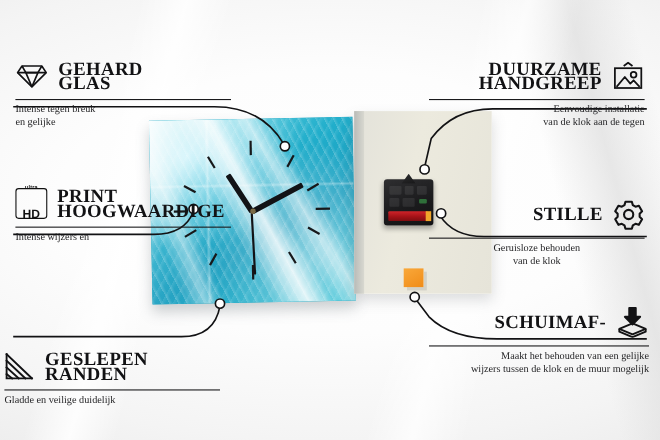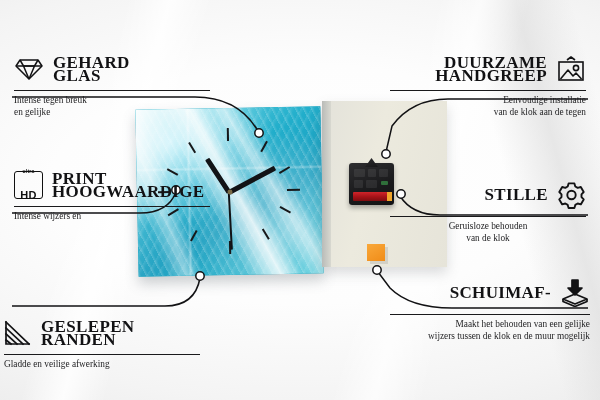--- a/index.html
+++ b/index.html
@@ -360,21 +360,21 @@
           <path d="M2,20 L7,24"></path>
           <path d="M2,2 L2,24 L25,24"></path>
         </g>
       </svg>
       <div>
         <div class="feature-title">GESLEPEN</div>
         <div class="feature-title">RANDEN</div>
       </div>
     </div>
     <div class="feature-rule"></div>
-    <div class="feature-desc">Gladde en veilige afwerking</div>
+    <div class="feature-desc">Gladde en veilige duidelijk</div>
   </div>
 
   <div class="feature right" style="left:390px; top:52px;">
     <div class="feature-head">
       <svg class="ficon" width="30" height="27" viewBox="0 0 30 27">
         <g fill="none" stroke="#121214" stroke-width="1.6">
           <path d="M11,4 L15,1 L19,4" stroke-linejoin="round"></path>
           <rect x="3" y="6" width="24" height="18"></rect>
           <circle cx="20" cy="12" r="2.6"></circle>
           <path d="M4.5,23 L12,14 L17,20 L20,17 L25.5,23" stroke-linejoin="round"></path>

